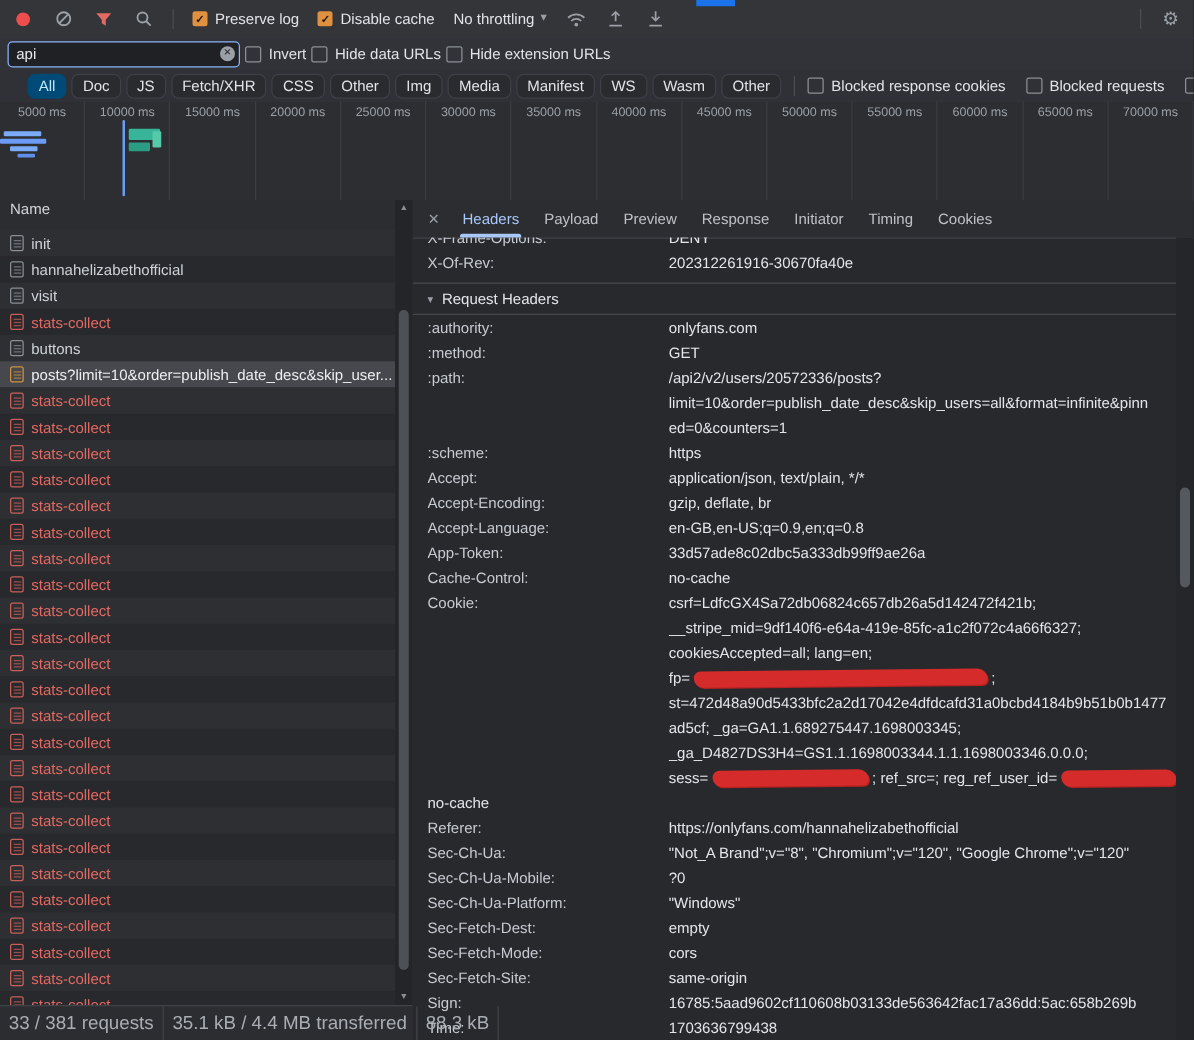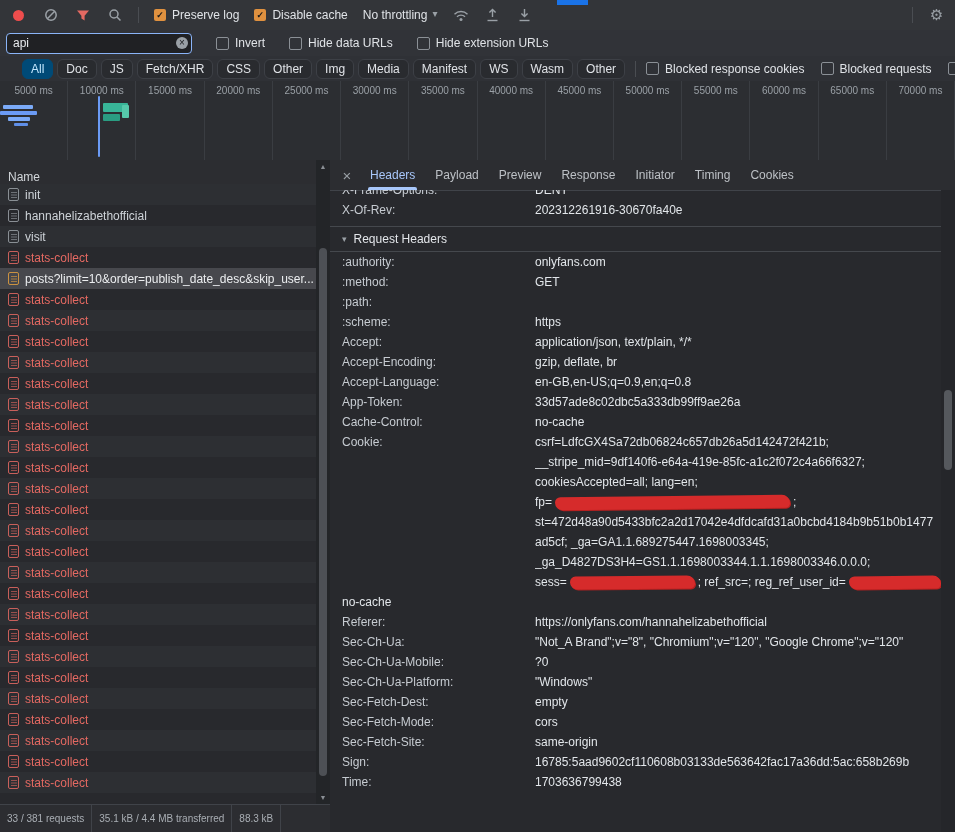--- a/index.html
+++ b/index.html
@@ -4,21 +4,21 @@
 <style>
   :root{
     --accent-blue:#8ab4f8; --pill-selected-bg:#004a77; --pill-selected-text:#c2e7ff;
     --error-red:#e46962; --checkbox-checked:#e0913f; --redaction-red:#d62b2b; --record-red:#ee4d4d;
   }
   html,body{margin:0;padding:0;background:#1b1c1e}
   .devtools{position:relative;width:955px;height:832px;overflow:hidden;background:#28292d;
     font-family:"Liberation Sans",sans-serif;font-size:12px;color:#dfe3e8}
   .toolbar{position:absolute;left:0;right:0;display:flex;align-items:center;background:#333539;border-bottom:1px solid #404349}
   #toolbar-main{top:0;height:30px;padding:0 10px;gap:15px}
-  #toolbar-filter{top:30px;height:26px;padding:0 6px;gap:24px;background:#313338}
+  #toolbar-filter{top:30px;height:26px;padding:0 6px;gap:4px;background:#313338}
   #toolbar-types{top:56px;height:25px;padding:0 22px;gap:10px;background:#2f3136}
   .icon-btn{display:inline-flex;align-items:center;justify-content:center;width:17px;height:17px;flex:none;cursor:pointer}
   .rec-dot{width:11px;height:11px;border-radius:50%;background:var(--record-red)}
   .vdiv{width:1px;height:16px;background:#4a4d52;flex:none}
   .cb-group{display:inline-flex;align-items:center;gap:6px;white-space:nowrap;color:#e0e3e7;cursor:pointer}
   .cb{width:12px;height:12px;border-radius:2px;flex:none;display:inline-flex;align-items:center;justify-content:center}
   .cb.checked{background:var(--checkbox-checked);color:#17181a;font-size:9px;font-weight:bold}
   .cb.un{border:1.5px solid #8b9096;width:11px;height:11px}
   .dropdown{display:inline-flex;gap:5px;color:#e0e3e7;cursor:pointer}
   .caret{color:#9aa0a6;font-size:10px}
@@ -41,39 +41,39 @@
   .tl-bars span{position:absolute;border-radius:1px}
   .bar1{left:3px;top:24px;width:30px;height:4px;background:#7baaf7}
   .bar2{left:0;top:30px;width:37px;height:4px;background:#6b9bf5}
   .bar3{left:8px;top:36px;width:22px;height:4px;background:#7baaf7}
   .bar4{left:14px;top:42px;width:14px;height:3px;background:#5f8fe8}
   .vline{left:98px;top:15px;width:2px;height:61px;background:#6b9bf5}
   .teal1{left:103px;top:22px;width:25px;height:9px;background:#38b598}
   .teal2{left:103px;top:33px;width:17px;height:7px;background:#2a9d82}
   .teal3{left:122px;top:24px;width:7px;height:13px;background:#56c9ab}
   #left-panel{position:absolute;top:160px;left:0;width:330px;bottom:0;background:#28292d;border-right:1px solid #404349}
-  #name-header{height:24px;background:#2c2d31;border-bottom:1px solid #404349;display:flex;align-items:flex-end;padding-left:8px;color:#d2d6da;cursor:pointer}
+  #name-header{height:24px;background:#2c2d31;border-bottom:1px solid #404349;display:flex;align-items:flex-start;padding-left:8px;color:#d2d6da;cursor:pointer}
   #request-list{position:absolute;top:24px;left:0;right:14px;bottom:27px;overflow:hidden}
   .req-row{height:21px;display:flex;align-items:center;gap:6px;padding-left:8px;white-space:nowrap;color:#ced3d8;cursor:pointer;overflow:hidden;margin:0}
   .req-row:nth-child(odd){background:#2d2f33}
   .req-row.error{color:var(--error-red)}
   .req-row.selected{background:#47484d;color:#eceef0}
   .ficon{width:9px;height:11px;border:1px solid currentColor;border-radius:2px;position:relative;flex:none;opacity:.85}
   .ficon::after{content:"";position:absolute;left:1.5px;right:1.5px;top:2.5px;border-top:1px solid currentColor;
     box-shadow:0 2.5px 0 currentColor,0 5px 0 currentColor;opacity:.7}
   .req-row .ficon{color:#9aa0a6}
   .req-row.error .ficon{color:var(--error-red)}
   .req-row.selected .ficon{color:#e2a03f}
   .req-label{overflow:hidden;flex:1}
   #left-scrollbar{position:absolute;top:0;right:0;width:14px;bottom:27px;background:#232528;display:flex;flex-direction:column;
     align-items:center;justify-content:space-between;padding:3px 0;z-index:3}
   .scroll-arrow{font-size:7px;color:#8a8f95;line-height:8px}
   #left-thumb{position:absolute;top:88px;left:3px;width:8px;height:528px;border-radius:4px;background:#4d5055}
   #status-bar{position:absolute;left:0;bottom:0;width:100%;height:27px;background:#2c2d31;border-top:1px solid #404349;
-    display:flex;align-items:stretch;font-size:10px;color:#a9aeb4;z-index:4}
+    display:flex;align-items:stretch;font-size:15px;color:#a9aeb4;z-index:4}
   .sb-item{display:flex;align-items:center;padding:0 7px;border-right:1px solid #404349;white-space:nowrap}
   #detail{position:absolute;top:160px;left:330px;right:0;bottom:0;background:#28292d}
   #detail-tabs{height:30px;background:#2c2d31;border-bottom:1px solid #404349;display:flex;align-items:stretch;padding-left:4px}
   #detail-close{width:26px;display:flex;align-items:center;justify-content:center;color:#9aa0a6;font-size:15px;cursor:pointer}
   .dtab{display:flex;align-items:center;padding:0 10px;color:#bdc1c6;position:relative;cursor:pointer}
   .dtab.active{color:#a8c7fa}
   .dtab.active::after{content:"";position:absolute;left:8px;right:8px;bottom:0;height:3px;border-radius:2px 2px 0 0;background:#a8c7fa}
   #detail-content{position:absolute;top:30px;left:0;right:14px;bottom:0;overflow:hidden;padding-left:12px}
   #pre-rows{margin-top:-10px}
   .hrow{display:flex;align-items:flex-start}
@@ -275,20 +275,24 @@
           <span class="req-label">hannahelizabethofficial</span>
         </div>
         <div class="req-row plain">
           <span class="ficon"></span>
           <span class="req-label">visit</span>
         </div>
         <div class="req-row error">
           <span class="ficon"></span>
           <span class="req-label">stats-collect</span>
         </div>
+        <div class="req-row plain">
+          <span class="ficon"></span>
+          <span class="req-label">buttons</span>
+        </div>
         <div class="req-row selected">
           <span class="ficon"></span>
           <span class="req-label">posts?limit=10&amp;order=publish_date_desc&amp;skip_user...</span>
         </div>
         <div class="req-row error">
           <span class="ficon"></span>
           <span class="req-label">stats-collect</span>
         </div>
         <div class="req-row error">
           <span class="ficon"></span>
@@ -427,20 +431,25 @@
           <div class="hrow">
             <span class="hname">:authority:</span>
             <span class="hvalue">onlyfans.com</span>
           </div>
           <div class="hrow">
             <span class="hname">:method:</span>
             <span class="hvalue">GET</span>
           </div>
           <div class="hrow">
             <span class="hname">:path:</span>
+            <span class="hvalue">
+              <div class="hline">/api2/v2/users/20572336/posts?</div>
+              <div class="hline">limit=10&amp;order=publish_date_desc&amp;skip_users=all&amp;format=infinite&amp;pinn</div>
+              <div class="hline">ed=0&amp;counters=1</div>
+            </span>
           </div>
           <div class="hrow">
             <span class="hname">:scheme:</span>
             <span class="hvalue">https</span>
           </div>
           <div class="hrow">
             <span class="hname">Accept:</span>
             <span class="hvalue">application/json, text/plain, */*</span>
           </div>
           <div class="hrow">

